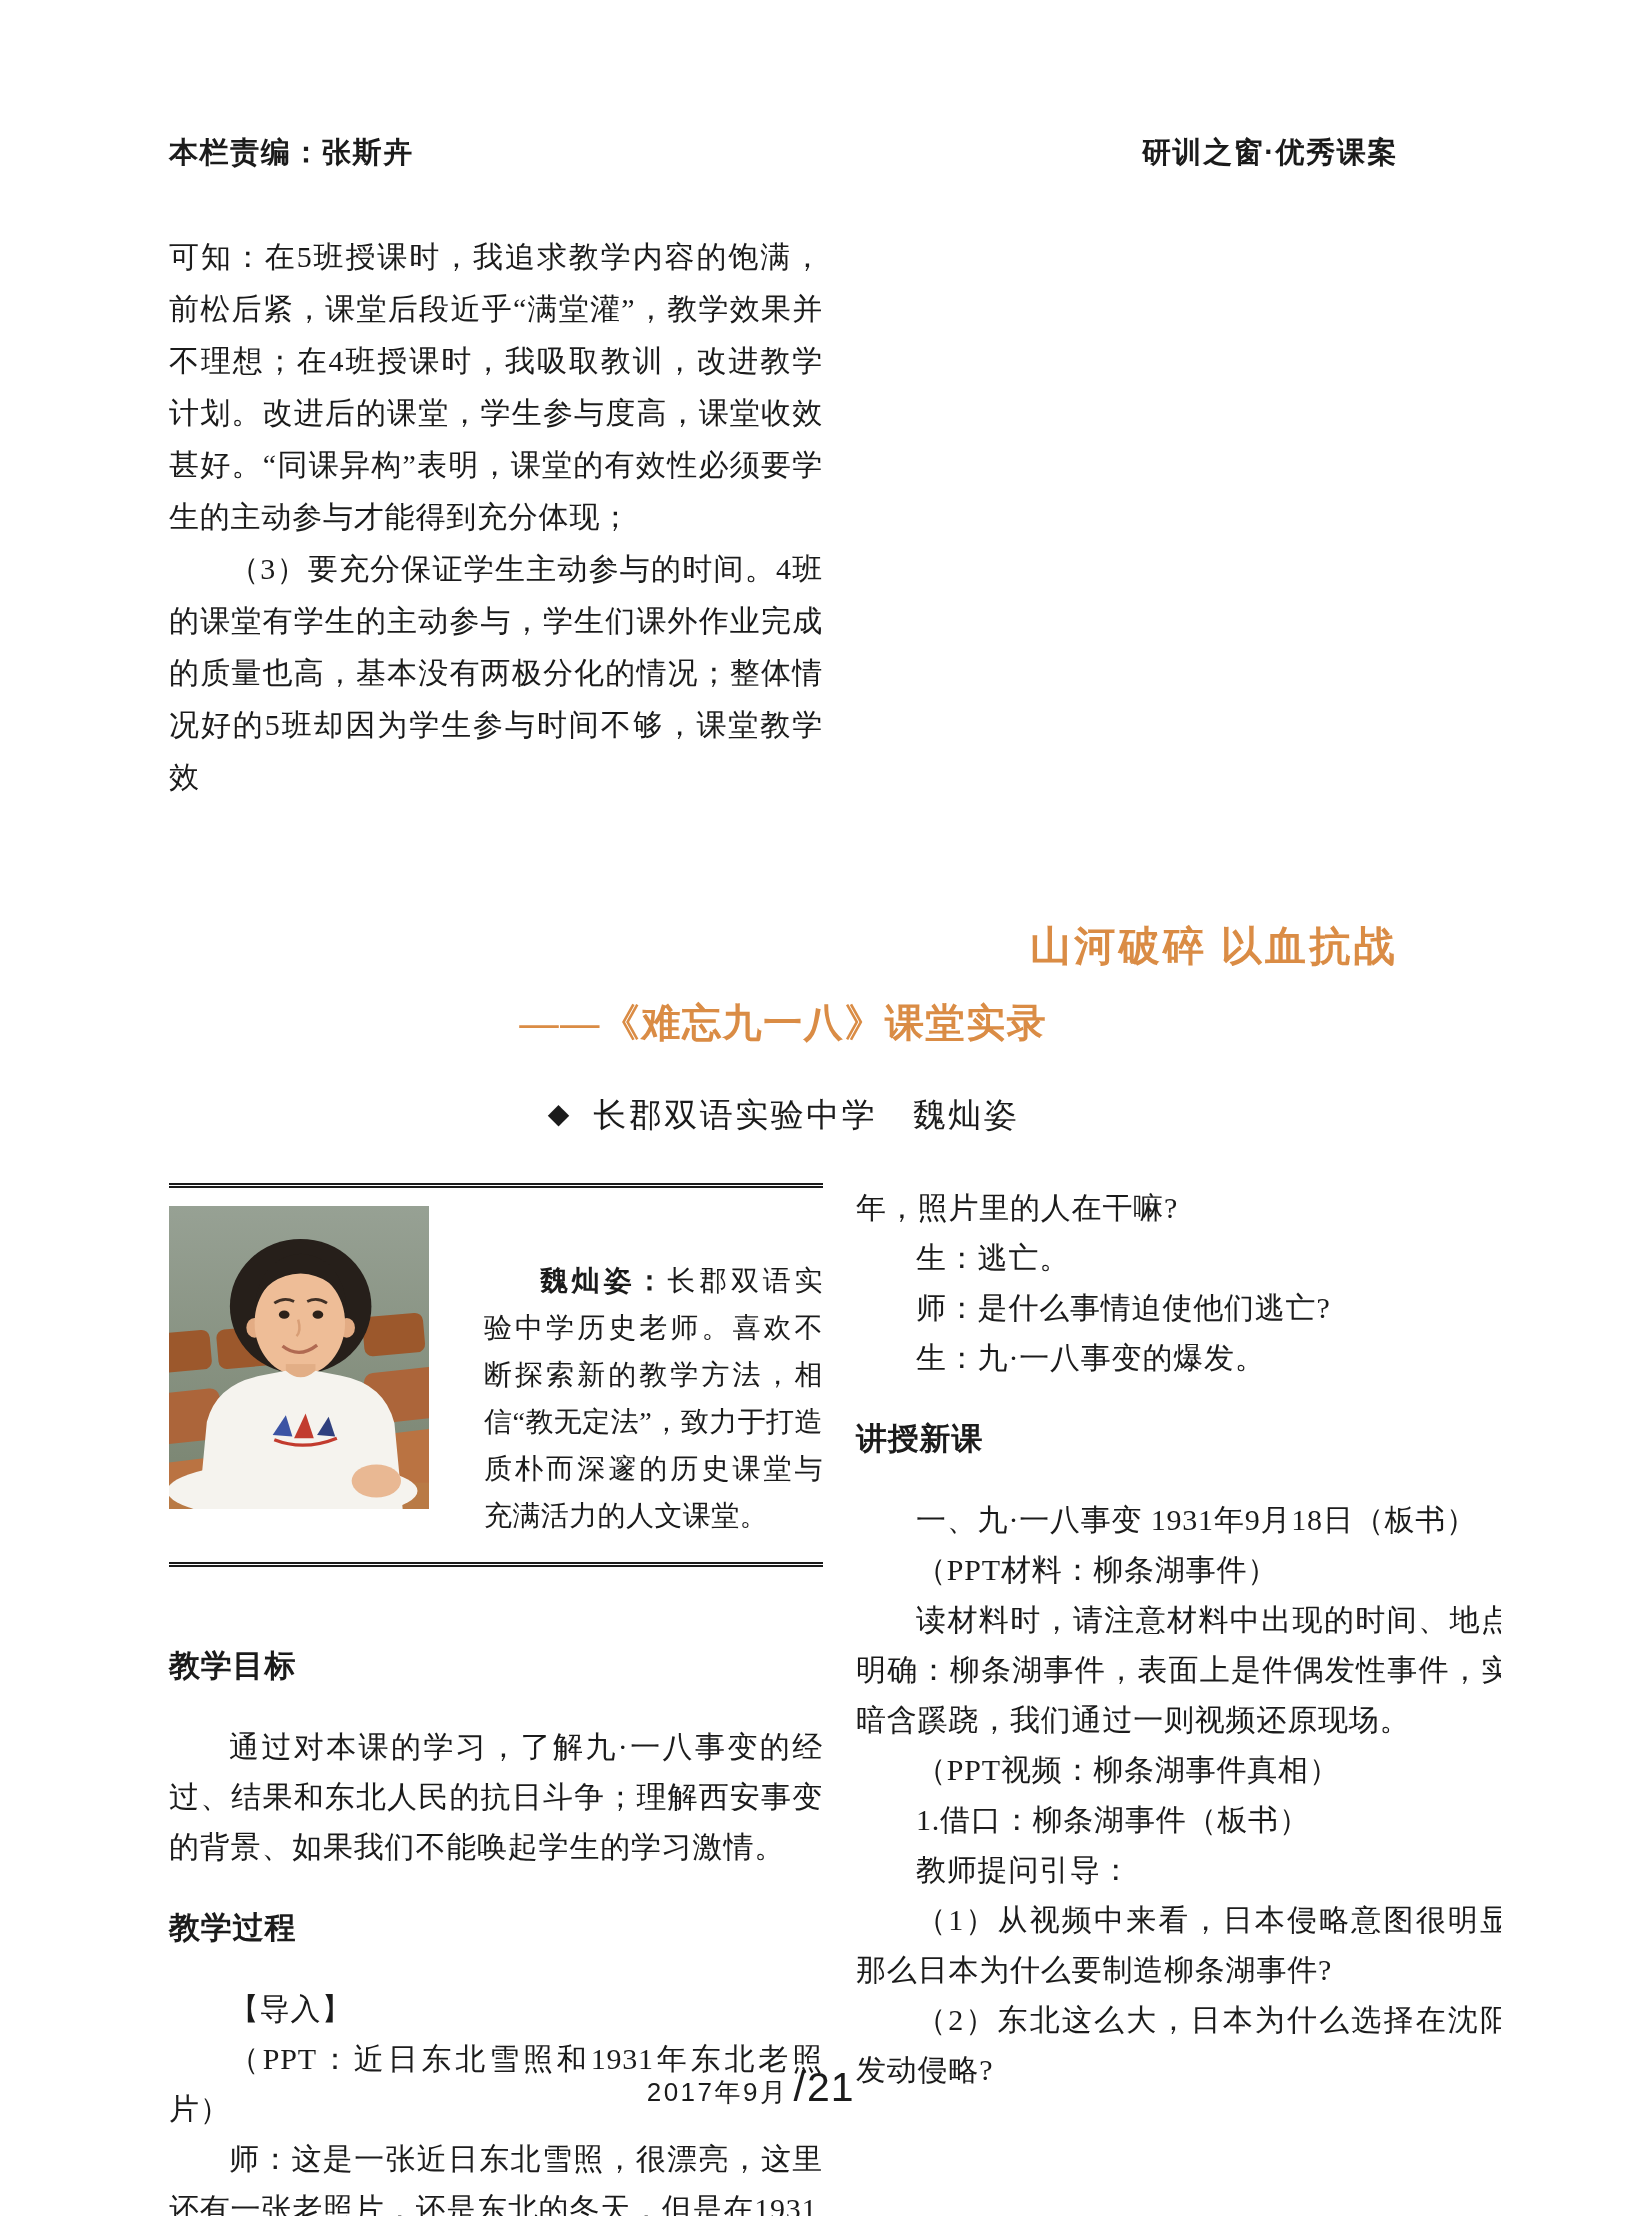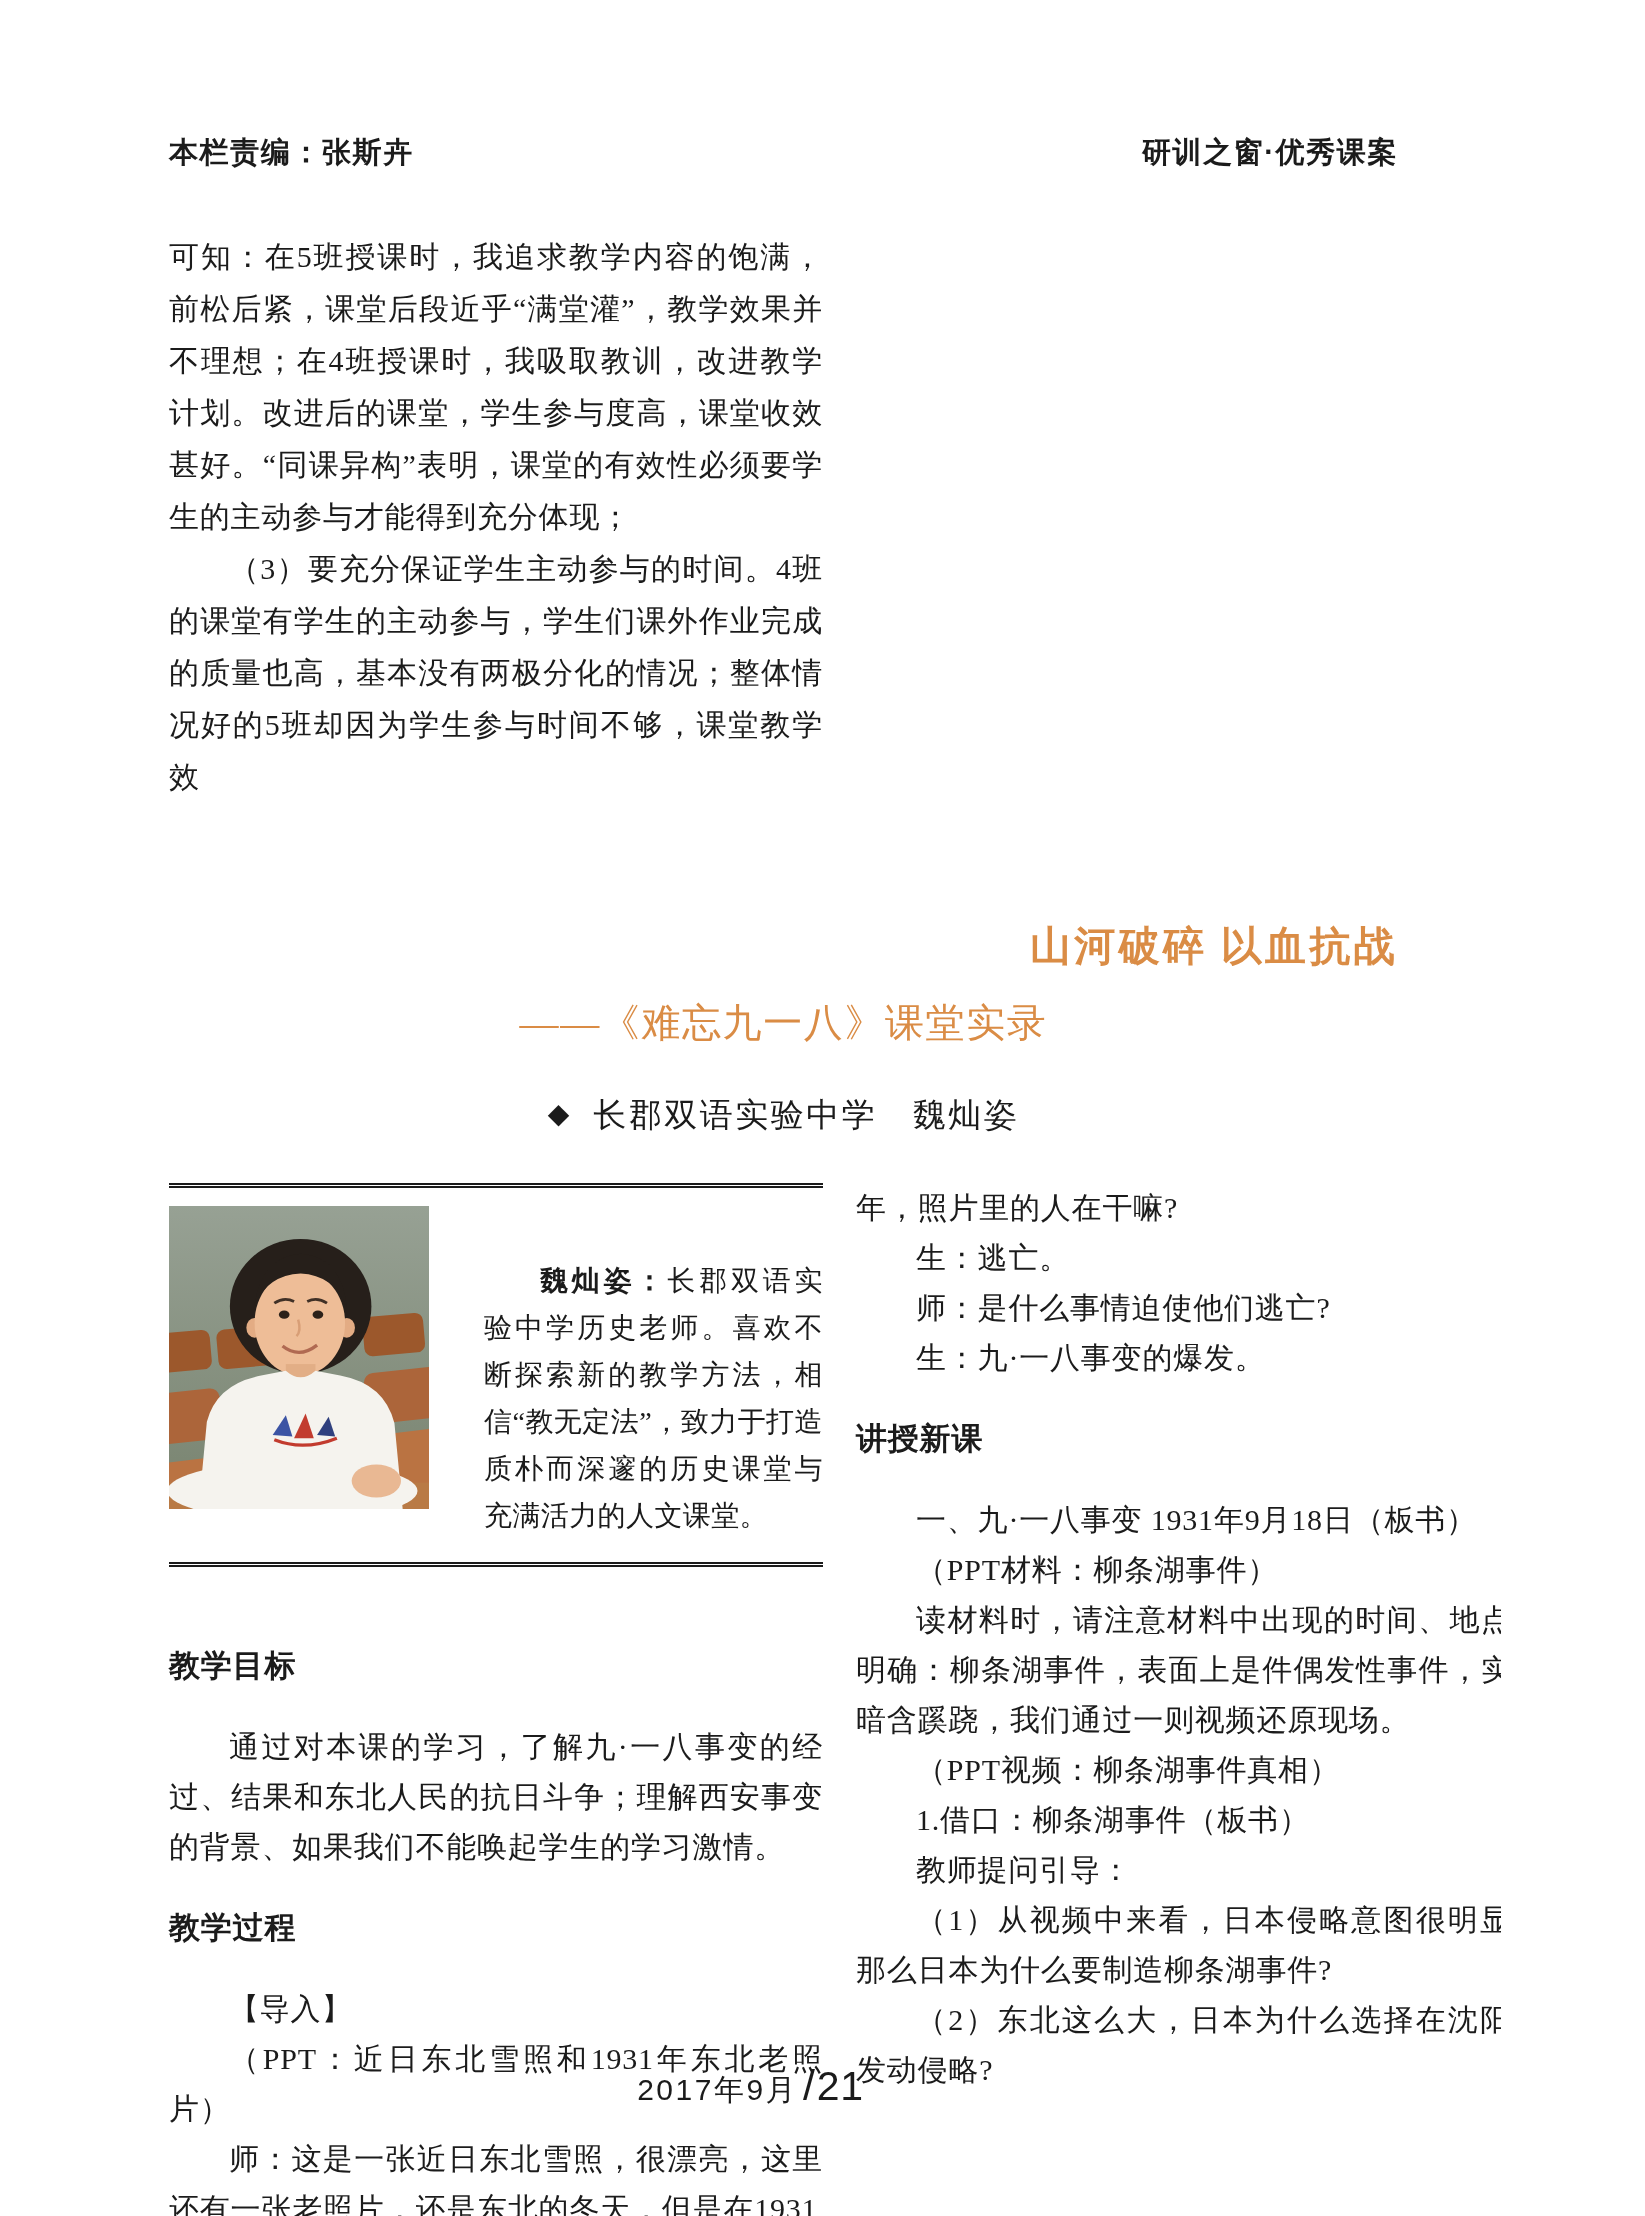--- a/index.html
+++ b/index.html
@@ -41,21 +41,21 @@
   }
   .first-heading-gap{height:43px;}
 
   
   .title-block{margin-top:114px;text-align:center;}
   .art-title{
     font-size:41px;font-weight:bold;color:#DA8C45;
     letter-spacing:3.3px;line-height:58px;margin:0;text-align:right;
   }
   .art-subtitle{
-    font-size:39px;font-weight:normal;color:#DA8C45;
+    font-size:39px;font-weight:bold;color:#DA8C45;
     letter-spacing:1.6px;margin:25px 0 0 0;line-height:46px;
   }
   .author-line{
     margin-top:48px;text-align:center;
     font-size:33px;letter-spacing:2.5px;line-height:39px;
   }
   .author-line .diamond{font-size:28px;vertical-align:2.5px;margin-right:21.4px;}
 
   
   .lower{margin-top:48px;}
@@ -79,21 +79,21 @@
   }
   .bio-text p{margin:0;text-indent:2em;}
 
   
   .footer{
     position:absolute;left:0;bottom:105px;width:100%;
     text-align:center;
     font-family:"Liberation Sans","DejaVu Sans",sans-serif;
     font-weight:400;color:#1b1b1b;
   }
-  .footer .date{font-size:30px;letter-spacing:2.5px;}
+  .footer .date{font-size:26px;letter-spacing:2.5px;}
   .footer .slash{font-size:43px;font-weight:300;margin:0 1.6px 0 5px;}
   .footer .pagenum{font-size:41px;letter-spacing:0.8px;}
 </style>
 </head>
 <body>
 
 <div class="page">
   <div class="content">
 
     <div class="header">

